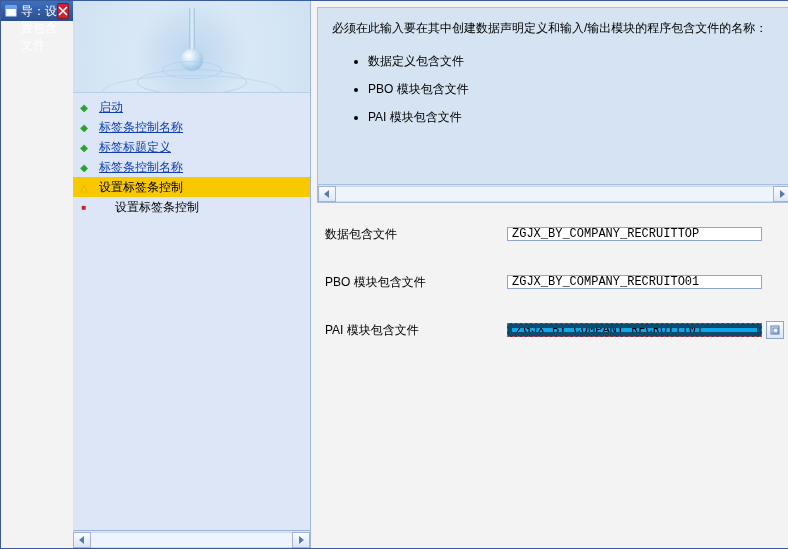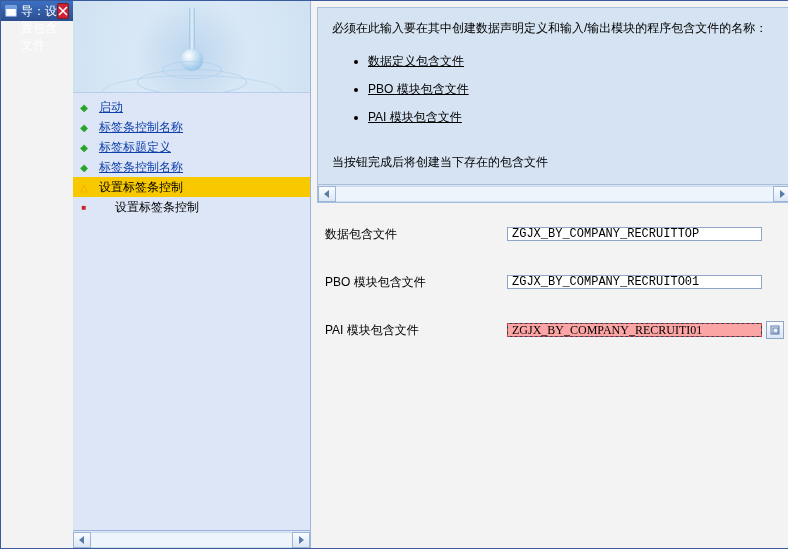--- a/index.html
+++ b/index.html
@@ -56,37 +56,37 @@
   .sbtn { width:18px; height:16px; border:1px solid #9db4d9; background:linear-gradient(#fafcff,#dbe6f5);
     display:flex; align-items:center; justify-content:center; color:#355; font-size:10px;}
   .strack { flex:1; height:16px; background:#eef4fb; border-top:1px solid #cfdcef; border-bottom:1px solid #cfdcef;}
   
   .right { flex:1; display:flex; flex-direction:column; padding:6px 6px 0 6px; background:#f3f3f3; min-width:0;}
   .infobox {
     height:178px; background:#d6e3f2; border:1px solid #a9bedb; padding:10px 14px 4px 14px;
     display:flex; flex-direction:column;
   }
   .infobox p { line-height:1.7; color:#000;}
-  .infobox ul { margin:10px 0 17px 36px;text-decoration:underline; }
+  .infobox ul { margin:10px 0 8px 36px; }
   .infobox li { line-height:2.3; color:#000;}
   .truncline { margin-top:6px; color:#000; white-space:nowrap; overflow:hidden;}
   .info-scroll {
     height:18px; background:#d6e3f2; border:1px solid #a9bedb; border-top:none;
     display:flex; align-items:center;
   }
   .formarea { flex:1; padding:18px 8px 0 8px;}
   .form-row { display:flex; align-items:center; height:26px; margin-bottom:22px;}
   .form-label { width:182px; color:#000;}
   .form-input {
     width:255px; height:14px; border:1px solid #8fa6c6; background:#fff;
     font-family: "Courier New", monospace; font-size:12px; padding:1px 4px;
     color:#000;
   }
   .form-row.active .form-input {
-    background:#fca5a5; border:1px solid #0c4a6e; outline:1px dashed #c44; outline-offset:-1px;font-family:Liberation Serif, serif;
+    background:#0ea5e9; border:5px solid #0c4a6e; outline:1px dashed #c44; outline-offset:-1px;
   }
   .help-btn {
     width:18px; height:18px; margin-left:4px; border:1px solid #8fa6c6;
     background:linear-gradient(#fafcff,#dbe6f5); display:flex; align-items:center; justify-content:center;
   }
   
   .bottombar {
     height:34px; background:#dfe7bc; border-top:1px solid #c8d29a;
     display:flex; align-items:center; justify-content:flex-end; padding:0 10px; gap:10px;
   }
@@ -171,21 +171,20 @@
     </div>
 
     <div class="right">
       <div class="infobox">
         <p>必须在此输入要在其中创建数据声明定义和输入/输出模块的程序包含文件的名称：</p>
         <ul>
           <li>数据定义包含文件</li>
           <li>PBO 模块包含文件</li>
           <li>PAI 模块包含文件</li>
         </ul>
-        <div class="truncline">当按钮完成后将创建当下存在的包含文件</div>
       </div>
       <div class="info-scroll">
         <div class="sbtn">
           <svg width="8" height="8" viewBox="0 0 8 8">
               <path d="M6 0 L1 4 L6 8 Z" fill="#5a7aa8"></path>
             </svg>
         </div>
         <div class="strack"></div>
         <div class="sbtn">
           <svg width="8" height="8" viewBox="0 0 8 8">

